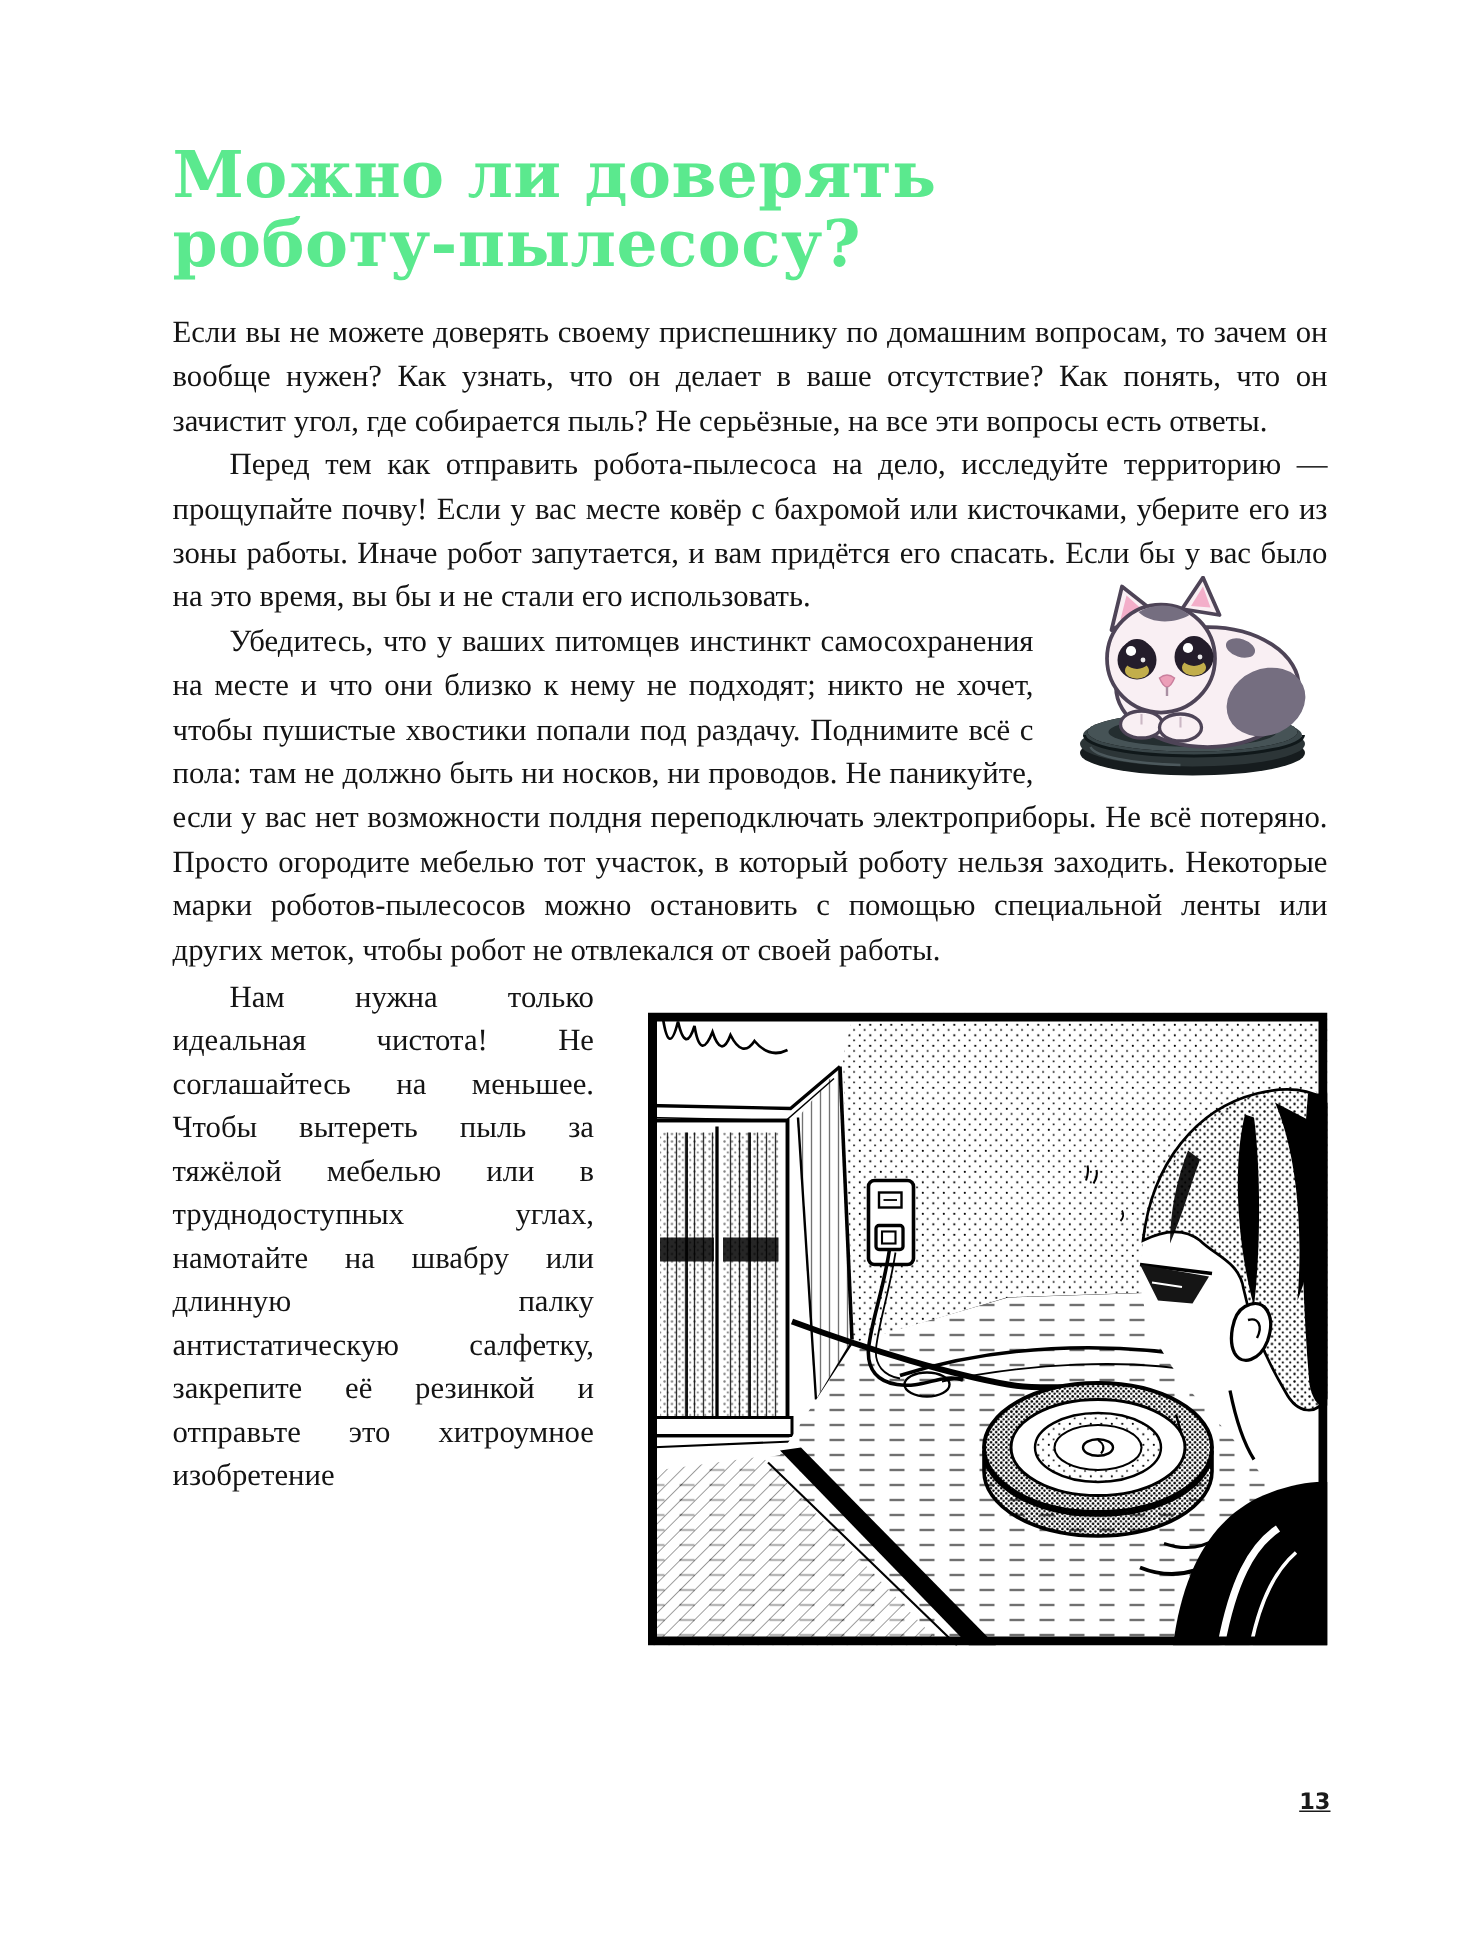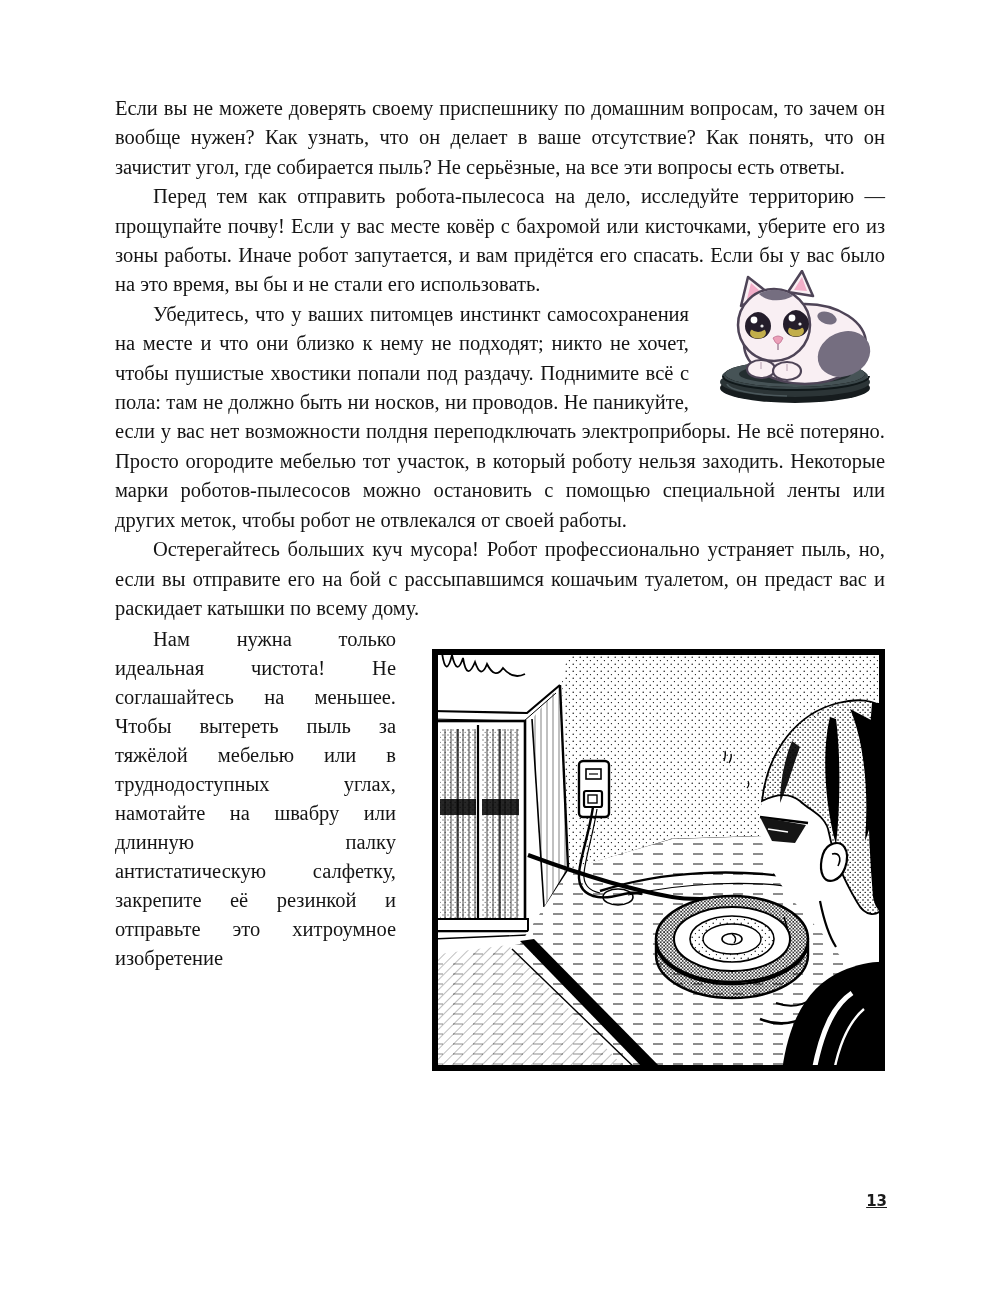--- a/index.html
+++ b/index.html
@@ -20,20 +20,22 @@
   .illustration svg{display:block;width:100%;height:100%;}
   .page-number{position:absolute;top:1192px;right:99px;font-family:"DejaVu Sans", sans-serif;
                font-weight:700;font-size:15px;color:#1a1a1a;text-decoration:underline;}
 </style>
 </head>
 <body>
 
 <div class="page">
   <div class="content">
 
+    <h1 class="title">Можно ли доверять
+роботу-пылесосу?</h1>
 
     <div class="body-text">
       <p class="first">Если вы не можете доверять своему приспешнику по домашним вопросам, то зачем он вообще нужен? Как узнать, что он делает в ваше отсутствие? Как понять, что он зачистит угол, где собирается пыль? Не серьёзные, на все эти вопросы есть ответы.</p>
       <p>Перед тем как отправить робота-пылесоса на дело, исследуйте территорию — прощупайте почву! Если у вас месте ковёр с бахромой или кисточками, уберите его из зоны работы. Иначе робот запутается, и вам придётся его спасать. Если бы у вас было на это время, вы бы и не стали его использовать.</p>
 
       <div class="cat-figure">
         <svg viewBox="0 0 182 136" xmlns="http://www.w3.org/2000/svg">
 
           <g>
             <ellipse cx="92" cy="118" rx="75" ry="15" fill="#161c1e"></ellipse>
@@ -71,21 +73,20 @@
             <path d="M70,68 q5,-4 10,0 q-2.5,6 -5,6 q-2.5,0 -5,-6 Z" fill="#ec9fb8" stroke="#c97f9d" stroke-width="1"></path>
             <path d="M75,74 L75,80" stroke="#a98fa2" stroke-width="1.6" fill="none"></path>
             <ellipse cx="58" cy="99" rx="14" ry="9" fill="#f9eff3" stroke="#4e4457" stroke-width="2.2"></ellipse>
             <ellipse cx="84" cy="101" rx="14" ry="9" fill="#f9eff3" stroke="#4e4457" stroke-width="2.2"></ellipse>
             <path d="M58,92 L58,99 M84,94 L84,101" stroke="#cbb7c4" stroke-width="1.4" fill="none"></path>
           </g>
         </svg>
       </div>
 
       <p>Убедитесь, что у ваших питомцев инстинкт самосохранения на месте и что они близко к нему не подходят; никто не хочет, чтобы пушистые хвостики попали под раздачу. Поднимите всё с пола: там не должно быть ни носков, ни проводов. Не паникуйте, если у вас нет возможности полдня переподключать электроприборы. Не всё потеряно. Просто огородите мебелью тот участок, в который роботу нельзя заходить. Некоторые марки роботов-пылесосов можно остановить с помощью специальной ленты или других меток, чтобы робот не отвлекался от своей работы.</p>
-      <p>Остерегайтесь больших куч мусора! Робот профессионально устраняет пыль, но, если вы отправите его на бой с рассыпавшимся кошачьим туалетом, он предаст вас и раскидает катышки по всему дому.</p>
     </div>
 
     <div class="bottom-row">
       <div class="left-col">
         <p>Нам нужна только идеальная чистота! Не соглашайтесь на меньшее. Чтобы вытереть пыль за тяжёлой мебелью или в труднодоступных углах, намотайте на швабру или длинную палку антистатическую салфетку, закрепите её резинкой и отправьте это хитроумное изобретение</p>
       </div>
 
       <div class="illustration">
         <svg viewBox="0 0 453 422" xmlns="http://www.w3.org/2000/svg">
           <defs>

